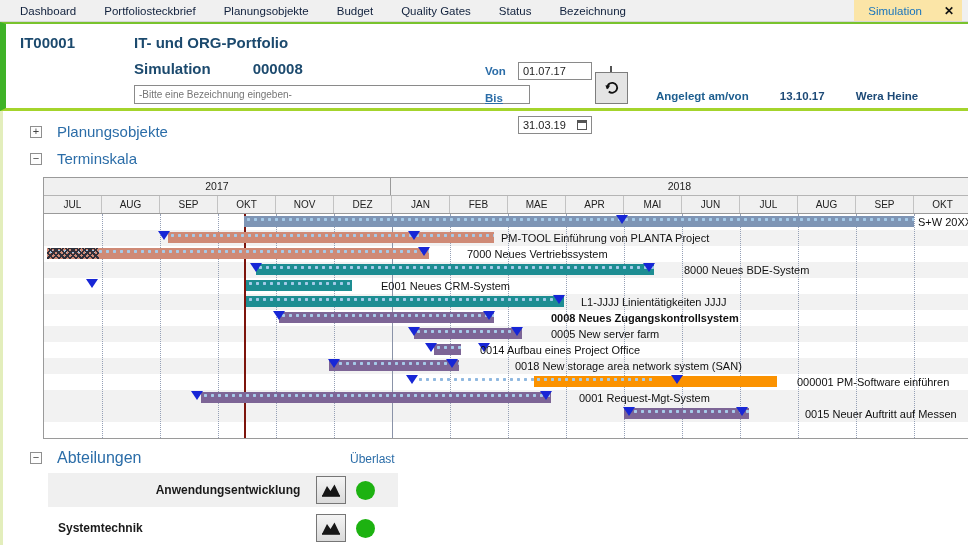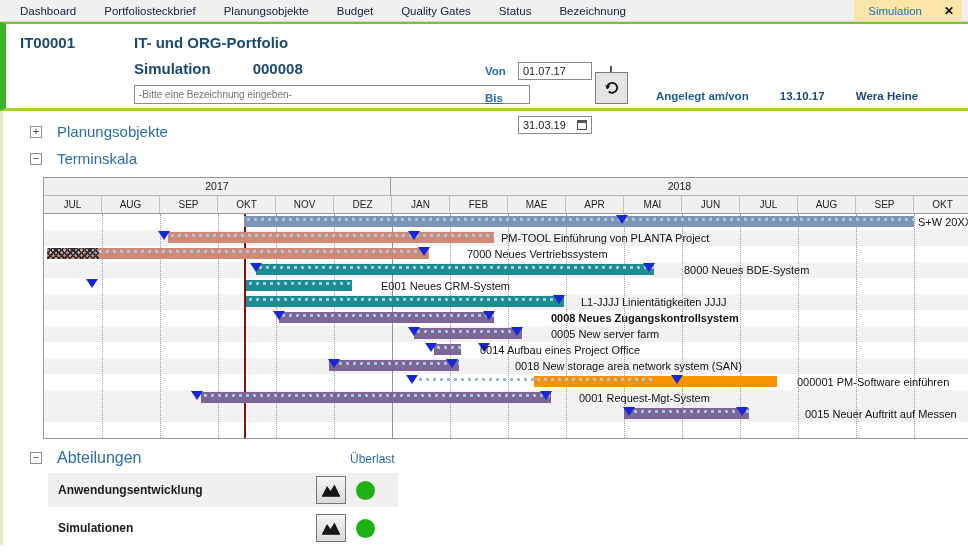--- a/index.html
+++ b/index.html
@@ -68,21 +68,21 @@
     background-repeat: repeat-x; background-size: 7px 5px; background-position: 1px 1px; }
   .ms { position: absolute; top: 1px; width: 0; height: 0; z-index: 4;
     border-left: 6px solid rgba(0,0,0,0); border-right: 6px solid rgba(0,0,0,0);
     border-top: 9px solid #1726d6; }
   .blabel { position: absolute; top: 2px; font-size: 11px; color: #101010; white-space: nowrap; z-index: 5; }
   
   .abt-head { display: flex; align-items: center; margin: 10px 0 6px 27px; position: relative; width: 910px; }
   .abt-title { font-size: 16px; color: #2b6da8; }
   .ueberlast { position: absolute; left: 320px; top: 3px; font-size: 12px; color: #2b6da8; }
   .abt-row { width: 350px; margin: 4px 0 4px 45px; height: 34px; display: flex; align-items: center; position: relative; }
-  .abt-row.alt { background: #f0f0f0; }
+  .abt-row.alt { background: #f0f0f0; justify-content: center; }
   .abt-name { font-size: 12px; font-weight: bold; color: #1a1a1a; margin-left: 10px; }
   .chart-btn { position: absolute; left: 268px; width: 30px; height: 28px; border: 1px solid #767676;
     background: linear-gradient(#f4f4f4, #dadada); display: flex; align-items: center; justify-content: center; }
   .status-dot { position: absolute; left: 308px; width: 19px; height: 19px; border-radius: 50%; background: #1db211; }
 </style>
 </head>
 <body>
 
 <div class="tabbar" id="tabbar">
     <div class="tab">Dashboard</div>
@@ -273,21 +273,21 @@
         <span class="abt-name">Anwendungsentwicklung</span>
         <button class="chart-btn">
           <svg width="20" height="14" viewBox="0 0 20 14">
             <path d="M1 13 L6 3 L9.5 8 L13.5 1.5 L19 13 Z" fill="#161616"></path>
             <path d="M1 13 H19" stroke="#161616" stroke-width="1.6"></path>
           </svg>
         </button>
         <div class="status-dot"></div>
       </div>
       <div class="abt-row">
-        <span class="abt-name">Simulationen</span>
+        <span class="abt-name">Systemtechnik</span>
         <button class="chart-btn">
           <svg width="20" height="14" viewBox="0 0 20 14">
             <path d="M1 13 L6 3 L9.5 8 L13.5 1.5 L19 13 Z" fill="#161616"></path>
             <path d="M1 13 H19" stroke="#161616" stroke-width="1.6"></path>
           </svg>
         </button>
         <div class="status-dot"></div>
       </div>
     </div>
 

